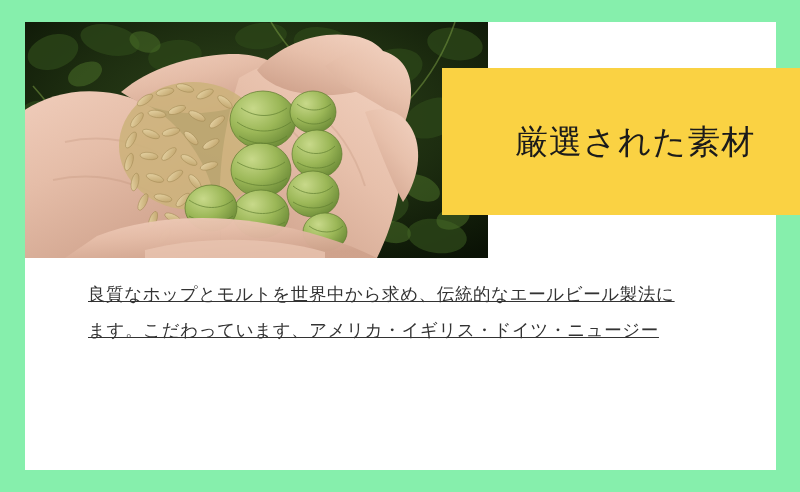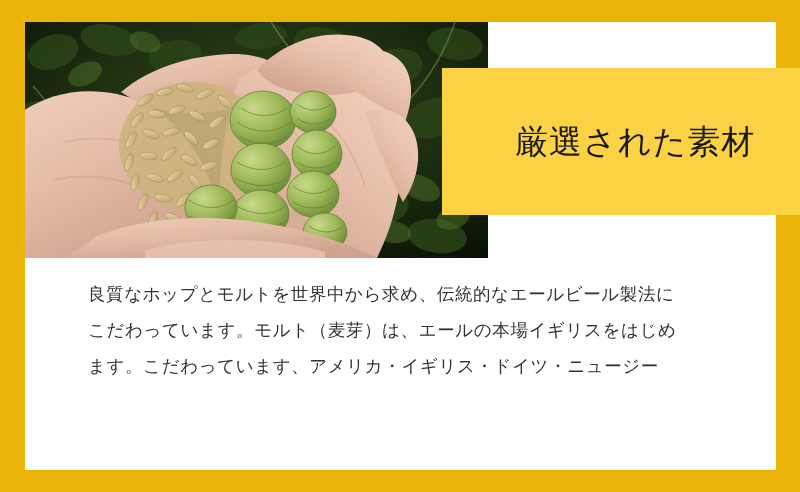--- a/index.html
+++ b/index.html
@@ -2,21 +2,21 @@
 <html><head>
 <meta charset="utf-8">
 <style>
   html,body{margin:0;padding:0;}
   body{
     width:800px;height:492px;overflow:hidden;
     font-family:"Liberation Sans","DejaVu Sans",sans-serif;
     background:#fad243;
     position:relative;
   }
-  #stage{position:absolute;inset:0;background:#eab308;}
+  #stage{position:absolute;inset:0;background:#86efac;}
 
   
   .panel{
     position:absolute;left:25px;top:22px;
     width:751px;height:448px;
     background:#ffffff;
   }
 
   
   .photo{
@@ -46,21 +46,21 @@
 
   
   .body-copy{
     position:absolute;left:88px;top:276px;
     width:648px;
     color:#333333;
     font-size:17.5px;
     line-height:36px;
     letter-spacing:0.6px;
   }
-  .body-copy p{margin:0;}
+  .body-copy p{margin:0;text-decoration:underline;}
   .body-copy .ln{display:block;white-space:nowrap;}
 </style>
 </head>
 <body>
 
 <div id="stage">
 
   <div class="panel"></div>
 
   <div class="photo">
@@ -219,18 +219,17 @@
     </svg>
   </div>
 
   <div class="heading-block">
     <span class="heading-text">厳選された素材</span>
   </div>
 
   <div class="body-copy">
     <p>
       <span class="ln">良質なホップとモルトを世界中から求め、伝統的なエールビール製法に</span>
-      <span class="ln">こだわっています。モルト（麦芽）は、エールの本場イギリスをはじめ</span>
       <span class="ln">ます。こだわっています、アメリカ・イギリス・ドイツ・ニュージー</span>
     </p>
   </div>
 
 </div>
 
 </body></html>

